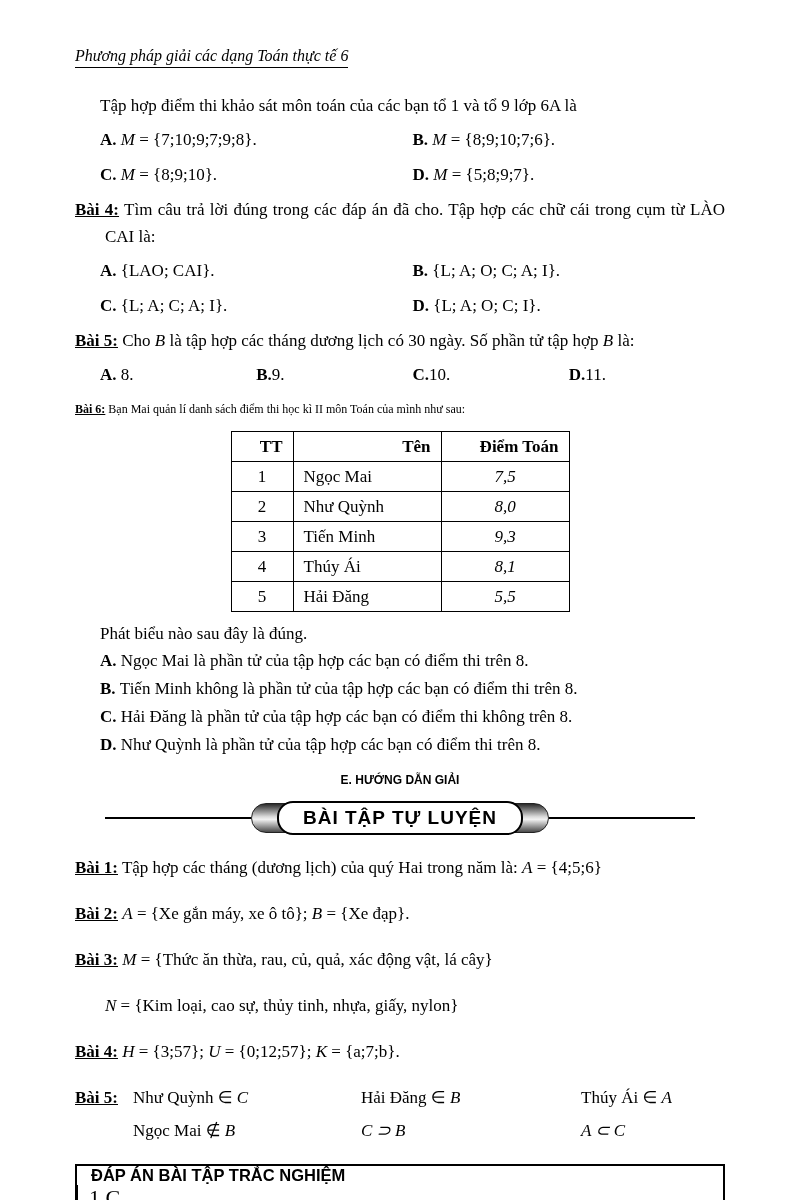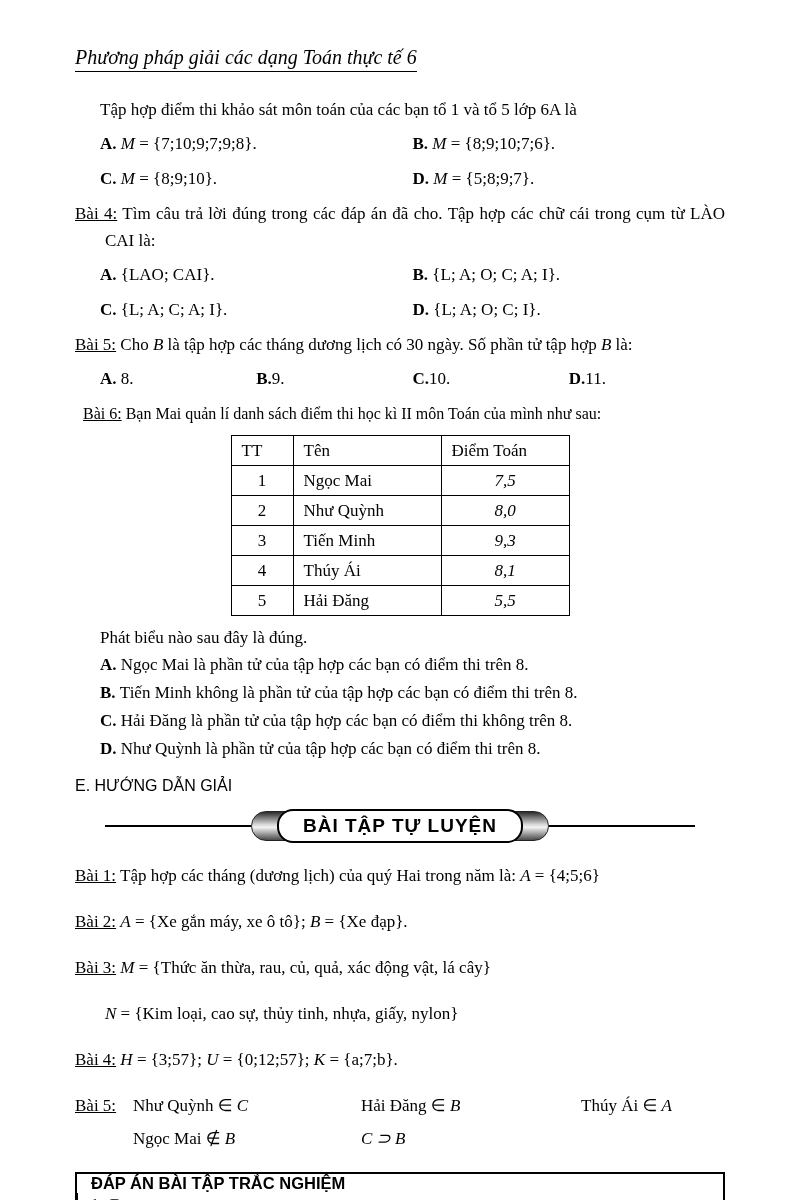--- a/index.html
+++ b/index.html
@@ -5,48 +5,48 @@
   * { margin:0; padding:0; box-sizing:border-box; }
   html,body { background:#fff; }
   body {
     width:800px; height:1200px; overflow:hidden;
     font-family:"Liberation Serif", serif;
     font-size:17px; color:#000; position:relative;
   }
   .page { padding:46px 75px 0 75px; }
 
   .doc-header {
-    display:inline-block; font-style:italic; font-size:20px;
+    display:inline-block; font-style:italic; font-size:16px;
     padding-bottom:2px; border-bottom:1.2px solid #000; margin-bottom:24px;
   }
 
   .para { line-height:27px; text-align:justify; }
   .hang { padding-left:30px; text-indent:-30px; }
   .ind  { padding-left:25px; }
-  .blabel { font-weight:normal; text-decoration:underline; }
+  .blabel { font-weight:bold; text-decoration:underline; }
   .mvar { font-style:italic; }
 
   .opt-row { display:flex; margin:7px 0 7px 25px; line-height:28px; }
   .opt-half { width:50%; }
   .opt-quarter { width:25%; }
   .optlabel { font-weight:bold; }
 
   .opt-line { padding-left:25px; line-height:28px; }
   .opt-line .optlabel { text-decoration:none; }
 
   .score-table { border-collapse:collapse; margin:8px auto 8px auto; }
   .score-table th, .score-table td { border:1.2px solid #000; height:30px; padding:0 10px; }
-  .score-table th { font-weight:normal; text-align:left;margin-left:48px; }
+  .score-table th { font-weight:bold; text-align:right;margin-left:48px; }
   .col-tt { width:62px; text-align:center; }
   .col-name { width:148px; text-align:left; }
   .col-score { width:128px; text-align:center; font-style:italic; }
 
   .section-heading {
-    font-family:"Liberation Sans", sans-serif; font-weight:normal;
-    font-size:16px; margin:14px 0 8px 0;
+    font-family:"Liberation Sans", sans-serif; font-weight:bold;
+    font-size:12px; margin:14px 0 8px 0;text-align:center;
   }
 
   .banner { display:flex; align-items:center; margin:14px 30px 18px 30px;text-align:center; }
   .bline { flex:1; height:2.5px; background:#000; }
   .cap {
     width:52px; height:30px; border-radius:15px; border:1px solid #222;
     background:linear-gradient(180deg,#2a2a2a 0%,#d9d9d9 45%,#f2f2f2 55%,#4a4a4a 100%);
   }
   .cap-left { margin-right:-26px; }
   .cap-right { margin-left:-26px; }
@@ -71,31 +71,31 @@
   .key-label {
     flex:1; display:flex; align-items:center; padding-left:14px;
     font-family:"Liberation Sans", sans-serif; font-weight:bold; font-size:16.5px;
   }
   .key-cell {
     width:54px; flex:none; border-left:1.4px solid #000;
     display:flex; align-items:center; justify-content:center; font-size:22px;
   }
 
   .page-num { margin-top:28px; font-size:16px; }
-  .bai6-intro { font-size:16px; white-space:nowrap;margin-left:8px; }
+  .bai6-intro { font-size:12px; white-space:nowrap; }
 </style>
 </head>
 <body>
 
 <div class="page">
 
   <div class="doc-header">Phương pháp giải các dạng Toán thực tế 6</div>
 
   
-  <div class="para ind">Tập hợp điểm thi khảo sát môn toán của các bạn tổ 1 và tổ 5 lớp 6A là</div>
+  <div class="para ind">Tập hợp điểm thi khảo sát môn toán của các bạn tổ 1 và tổ 9 lớp 6A là</div>
   <div class="opt-row">
     <div class="opt-half">
       <span class="optlabel">A. </span><span class="mvar">M</span><span> = {7;10;9;7;9;8}.</span>
     </div>
     <div class="opt-half">
       <span class="optlabel">B. </span><span class="mvar">M</span><span> = {8;9;10;7;6}.</span>
     </div>
   </div>
   <div class="opt-row">
     <div class="opt-half">
@@ -235,20 +235,21 @@
   <div class="ans5-row">
     <span class="blabel ans5-label">Bài 5:</span>
     <span class="ans5-c1"><span>Như Quỳnh ∈ </span><span class="mvar">C</span></span>
     <span class="ans5-c2"><span>Hải Đăng ∈ </span><span class="mvar">B</span></span>
     <span class="ans5-c3"><span>Thúy Ái ∈ </span><span class="mvar">A</span></span>
   </div>
   <div class="ans5-row">
     <span class="ans5-spacer"></span>
     <span class="ans5-c1"><span>Ngọc Mai ∉ </span><span class="mvar">B</span></span>
     <span class="ans5-c2"><span></span><span class="mvar">C ⊃ B</span></span>
+    <span class="ans5-c3"><span></span><span class="mvar">A ⊂ C</span></span>
   </div>
 
   
   <div class="key-table">
     <div class="key-label">ĐÁP ÁN BÀI TẬP TRẮC NGHIỆM</div>
     <div class="key-cell">1.C</div>
     <div class="key-cell">2.C</div>
     <div class="key-cell">3.B</div>
     <div class="key-cell">4.D</div>
     <div class="key-cell">5.C</div>

